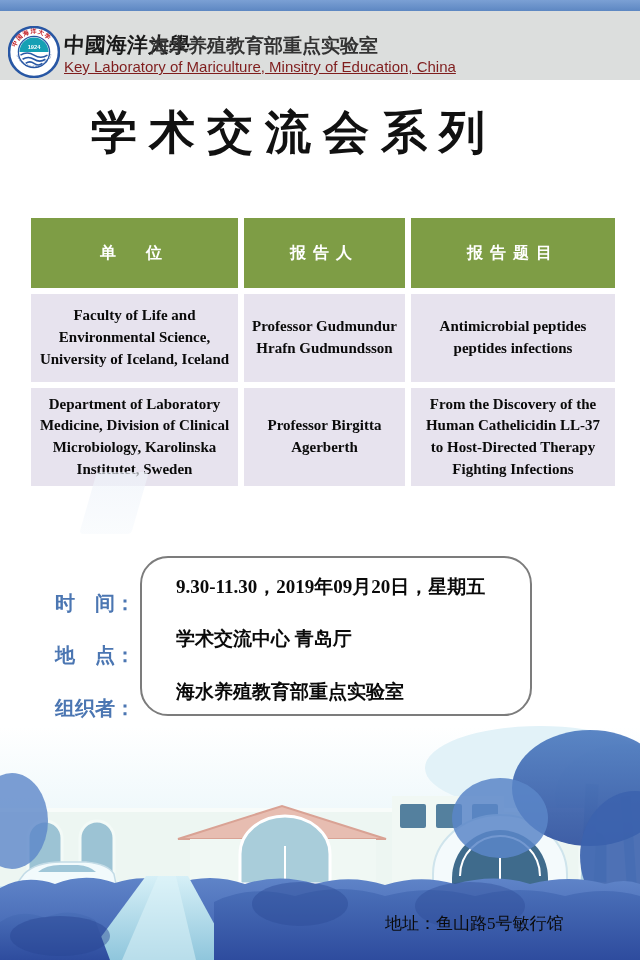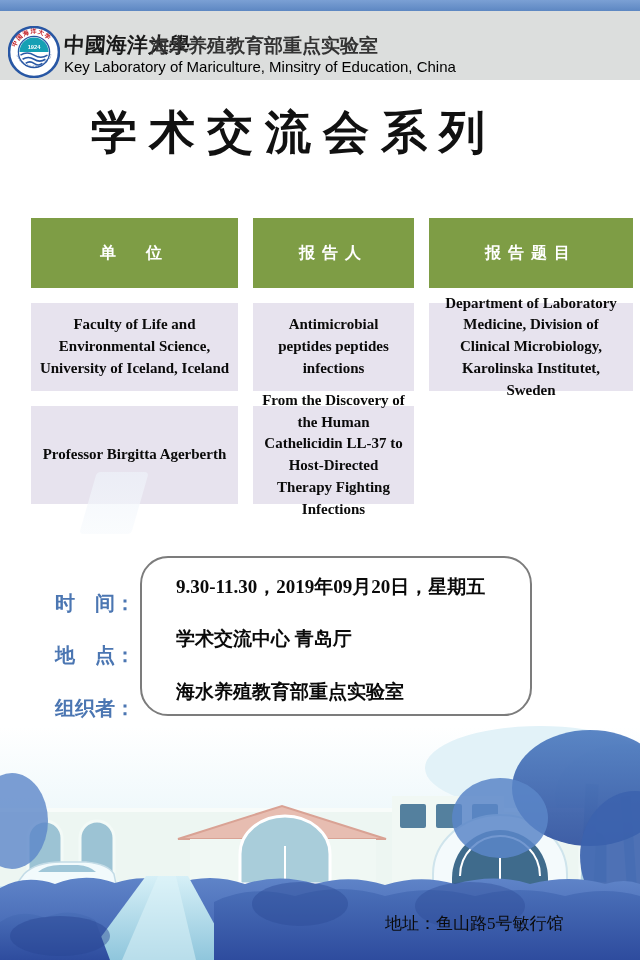--- a/index.html
+++ b/index.html
@@ -10,31 +10,31 @@
   
   .topbar { position:absolute; left:0; top:0; width:640px; height:11px;
             background:linear-gradient(180deg,#7ba0d4,#5d87c2); }
   .header-band { position:absolute; left:0; top:11px; width:640px; height:69px;
                  background:#dcdedd; }
   .logo-wrap { position:absolute; left:8px; top:15px; width:52px; height:52px; }
   .hdr-calli { position:absolute; left:64px; top:20px; font-size:21px; font-weight:800;
                color:#1a1a1a; font-family:"DejaVu Serif", serif; transform:skewX(-4deg); white-space:pre; }
   .hdr-cn { position:absolute; left:150px; top:22px; font-size:19px; font-weight:600;
             color:#333; white-space:pre; }
-  .hdr-en { position:absolute; left:64px; top:47px; font-size:15px; color:#000000; white-space:pre; }
+  .hdr-en { position:absolute; left:64px; top:47px; font-size:15px; color:#7f1d1d; white-space:pre;text-decoration:underline; }
 
   
   .main-title { position:absolute; left:0; top:102px; width:588px; text-align:center;
                 font-size:46px; font-weight:900; letter-spacing:12px; color:#111;
                 font-family:"DejaVu Serif", serif; }
 
   
   .sem-table { position:absolute; left:31px; top:218px; width:578px;
                display:grid; grid-template-columns:207px 161px 204px;
-               grid-template-rows:70px 88px 98px; gap:15px; background:#fff; }
+               grid-template-rows:70px 88px 98px; gap:6px; background:#fff; }
   .th { background:#7e9d45; color:#fff; display:flex; align-items:center; justify-content:center;
         font-size:16px; font-weight:600; letter-spacing:7px; white-space:pre; }
   .td { background:#e7e3ee; color:#0a0a0a; display:flex; align-items:center; justify-content:center;
         text-align:center; font-family:"Liberation Serif", serif; font-weight:700;
         font-size:15px; line-height:1.45; padding:4px 8px; }
 
   .streak { position:absolute; left:88px; top:472px; width:52px; height:62px;
             background:linear-gradient(180deg,#eef3fa,#f7fafd); transform:skewX(-16deg);
             opacity:.65; border-radius:4px; }
 
@@ -91,20 +91,21 @@
   </div>
 
   <div class="main-title">学术交流会系列</div>
 
   <div class="sem-table">
     <div class="th">单　位</div>
     <div class="th">报告人</div>
     <div class="th">报告题目</div>
 
     <div class="td">Faculty of Life and Environmental Science, University of Iceland, Iceland</div>
+    <div class="td">Professor Gudmundur Hrafn Gudmundsson</div>
     <div class="td">Antimicrobial peptides peptides infections</div>
 
     <div class="td">Department of Laboratory Medicine, Division of Clinical Microbiology, Karolinska Institutet, Sweden</div>
     <div class="td">Professor Birgitta Agerberth</div>
     <div class="td">From the Discovery of the Human Cathelicidin LL-37 to Host-Directed Therapy Fighting Infections</div>
   </div>
 
   <div class="streak"></div>
 
   <div class="detail-label lbl-time">时　间：</div>

